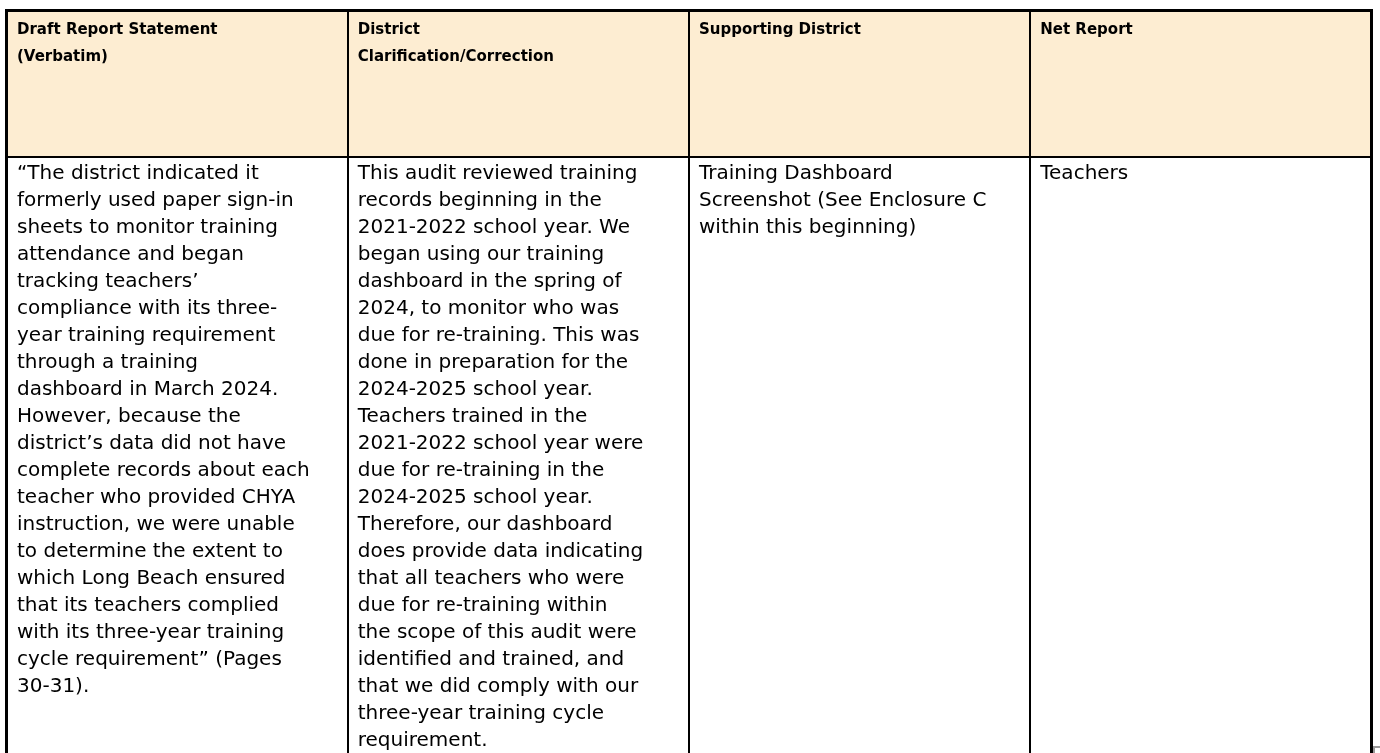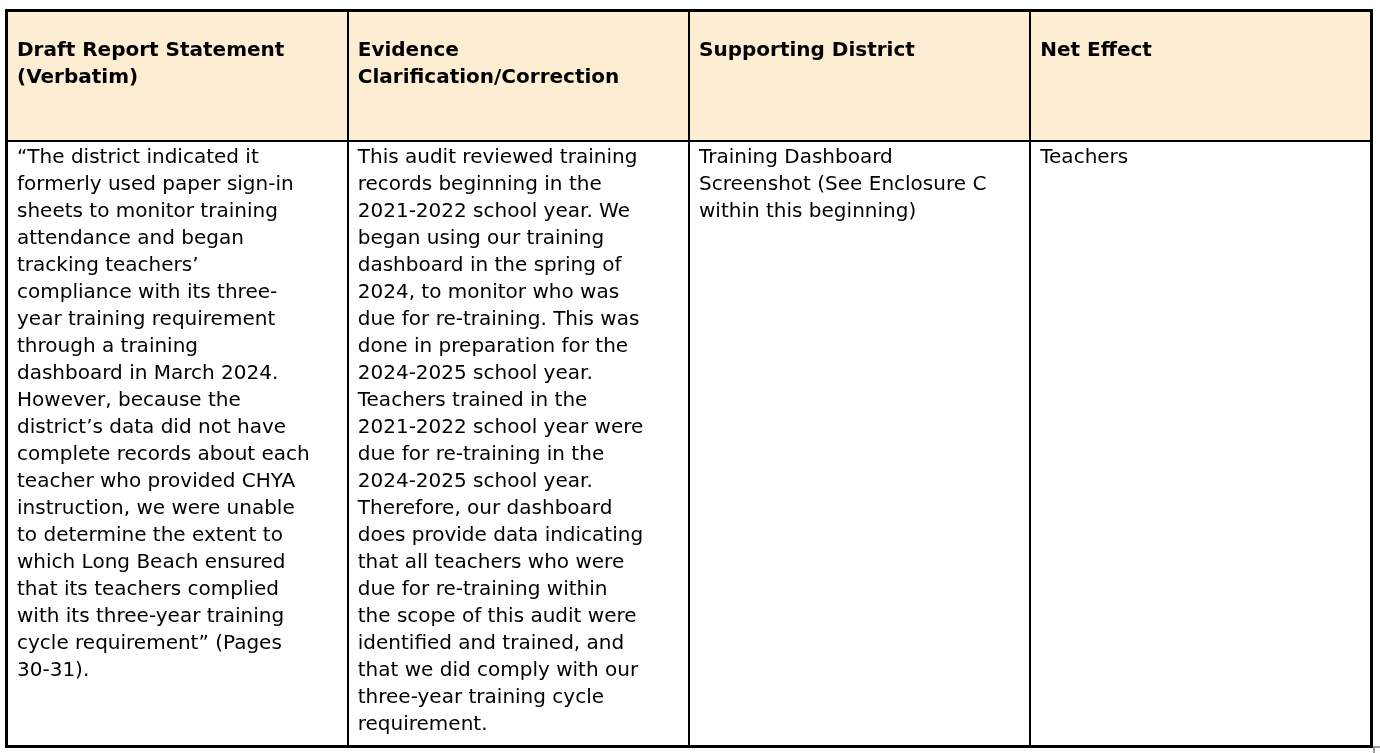--- a/index.html
+++ b/index.html
@@ -35,25 +35,25 @@
     border: 2px solid #000000;
     vertical-align: top;
     text-align: left;
     white-space: pre-line;
     overflow: hidden;
     box-sizing: border-box;
     width: 25%;
   }
   table.report-table th {
     background: #FDEDD2;
-    font-size: 20px;
+    font-size: 15px;
     line-height: 27px;
     font-weight: bold;
-    padding: 24px 8px 8px 9px;
-    height: 130px;
+    padding: 4px 8px 8px 9px;
+    height: 146px;
   }
   table.report-table td {
     background: #ffffff;
     font-size: 20px;
     line-height: 27px;
     font-weight: normal;
     padding: 1px 8px 8px 9px;
   }
   .resize-handle {
     position: absolute;
@@ -69,24 +69,24 @@
 </head>
 <body>
 
 <div class="page">
 
   <table class="report-table">
     <thead>
       <tr>
         <th>Draft Report Statement
 (Verbatim)</th>
-        <th>Evidence
+        <th>District
 Clarification/Correction</th>
         <th>Supporting District</th>
-        <th>Net Effect</th>
+        <th>Net Report</th>
       </tr>
     </thead>
     <tbody>
       <tr>
         <td>“The district indicated it
 formerly used paper sign-in
 sheets to monitor training
 attendance and began
 tracking teachers’
 compliance with its three-

